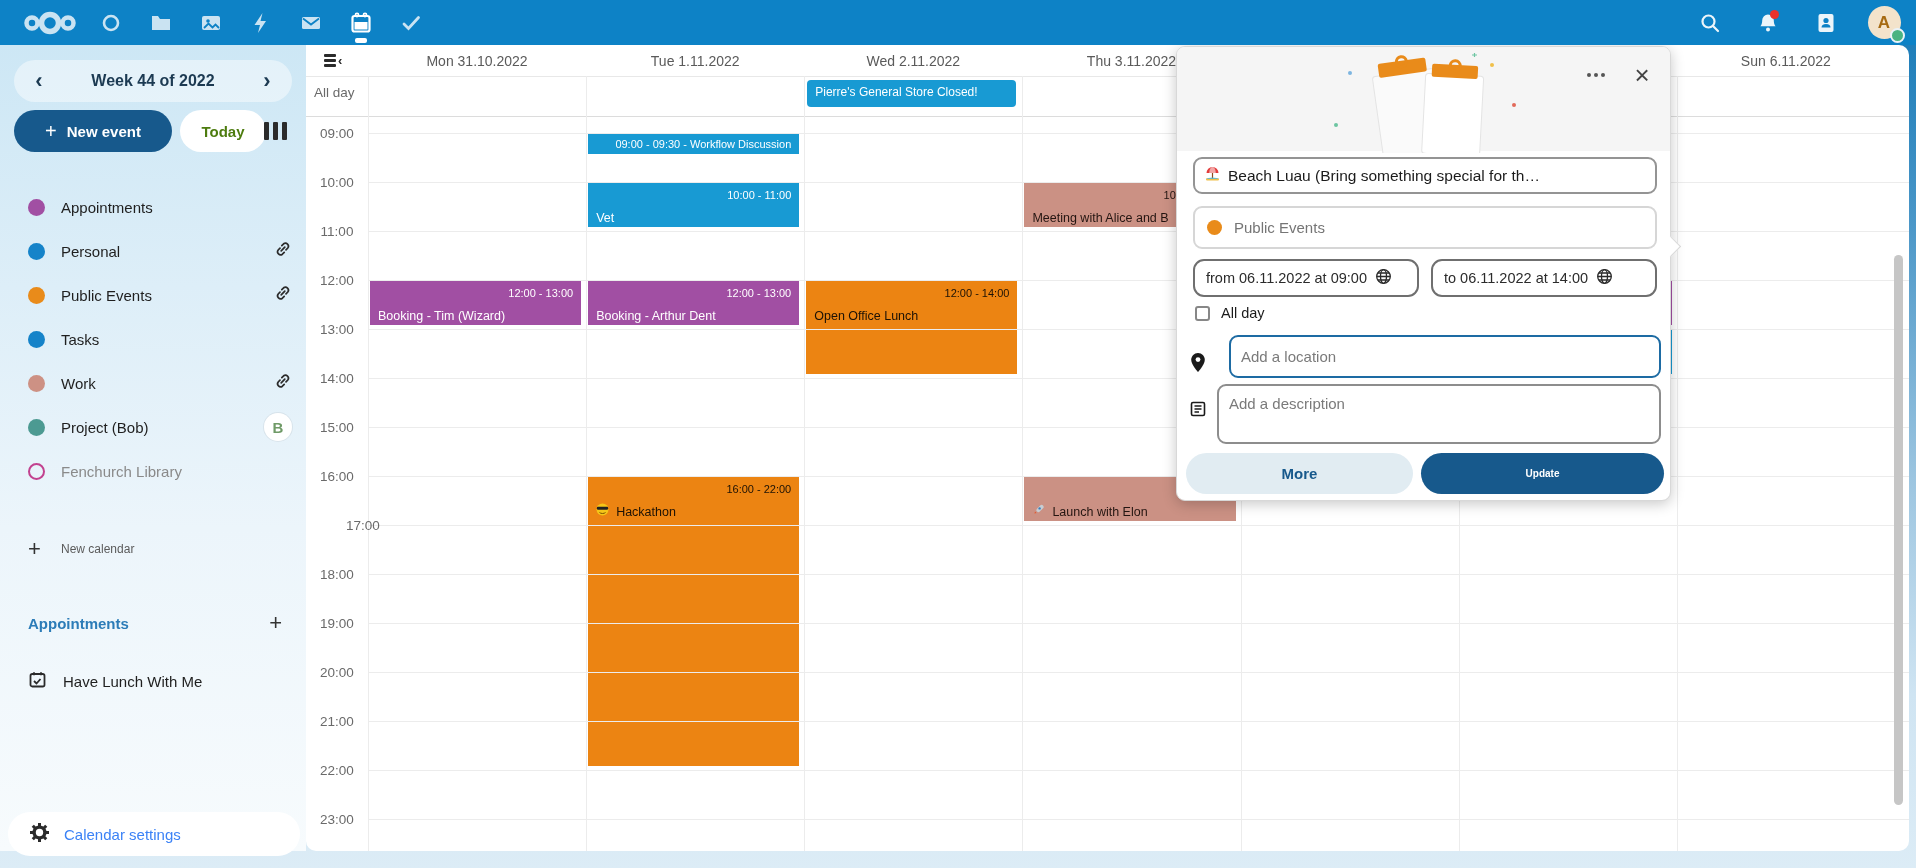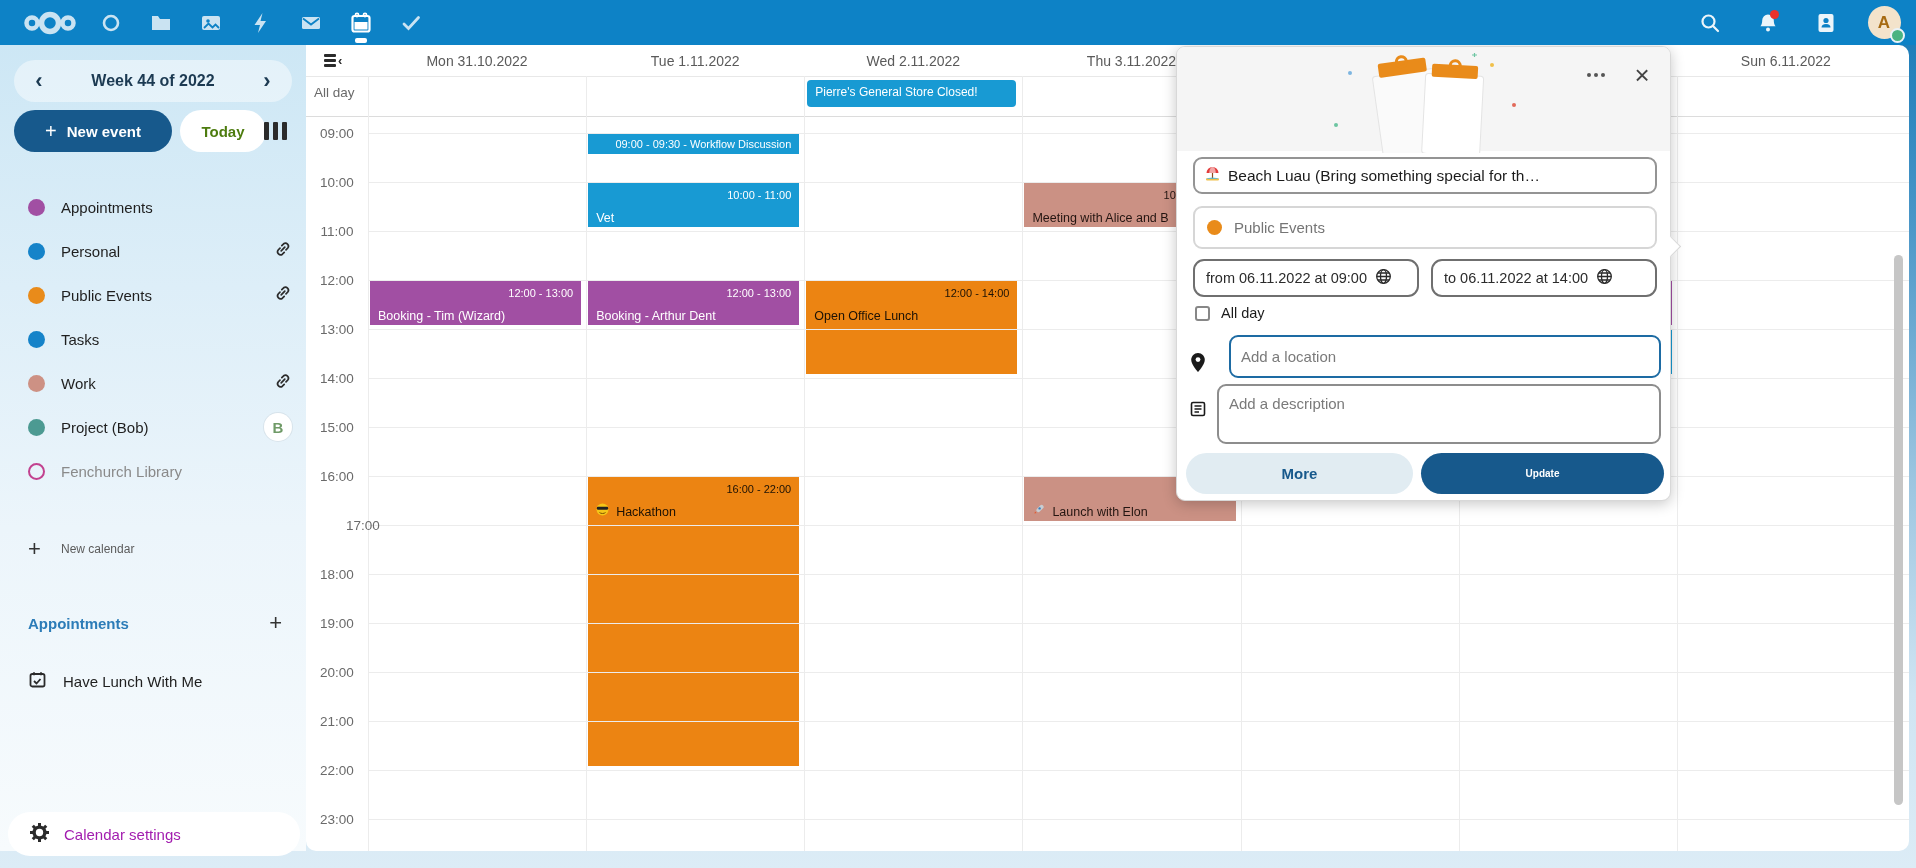--- a/index.html
+++ b/index.html
@@ -45,21 +45,21 @@
   .newcal .plus { font-size:22px; color:#333; width:33px; }
   .newcal .nclabel { font-size:12px; color:#5b5b5b; }
   .sechead { position:absolute; left:0; top:558px; width:306px; height:40px; display:flex; align-items:center; padding:0 24px 0 28px; }
   .sechead .shlabel { font-weight:bold; font-size:15px; color:#2c7cb8; flex:1; }
   .sechead .plus { font-size:22px; color:#333; cursor:pointer; }
   .apptitem { position:absolute; left:0; top:614px; width:306px; height:44px; display:flex; align-items:center; padding:0 28px; cursor:pointer; gap:16px; }
   .apptitem .alabel { font-size:15px; color:#1f1f1f; }
   .trashrow { position:absolute; left:0; top:758px; width:306px; height:44px; display:flex; align-items:center; padding:0 28px; cursor:pointer; gap:16px; }
   .trashrow .tlabel { font-size:15px; color:#1f1f1f; }
   .settingsrow { position:absolute; left:8px; top:767px; width:292px; height:44px; background:#fff; border-radius:22px; display:flex; align-items:center; padding:0 22px; cursor:pointer; gap:15px; }
-  .settingsrow .slabel { font-size:15px; color:#a21caf; }
+  .settingsrow .slabel { font-size:15px; color:#3b82f6; }
 
   
   .card { position:absolute; left:306px; top:45px; width:1603px; height:806px; background:#fff; border-radius:0 10px 10px 10px; overflow:hidden; z-index:5; }
   .dayhdr { position:absolute; top:0; height:31px; display:flex; align-items:center; justify-content:center; font-size:14px; color:#5a5a5a; }
   .hdrline { position:absolute; left:0; top:31px; width:1603px; height:1px; background:#e8e8e8; }
   .alldayline { position:absolute; left:0; top:71px; width:1603px; height:1px; background:#dcdcdc; }
   .alldaylabel { position:absolute; left:8px; top:40px; font-size:13.5px; color:#6a6a6a; }
   .collapseico { position:absolute; left:18px; top:8px; display:flex; align-items:center; gap:2px; cursor:pointer; }
   .collapseico .bars { display:flex; flex-direction:column; gap:2.5px; }
   .collapseico .bars i { width:12px; height:2.5px; background:#2b2b2b; border-radius:1px; }

